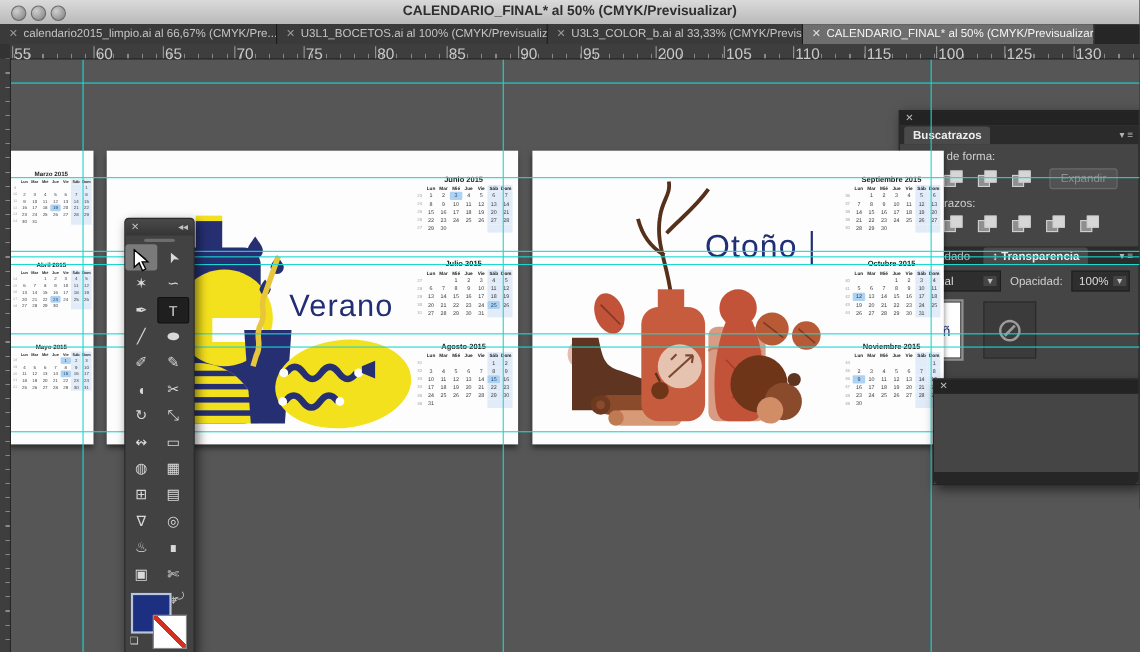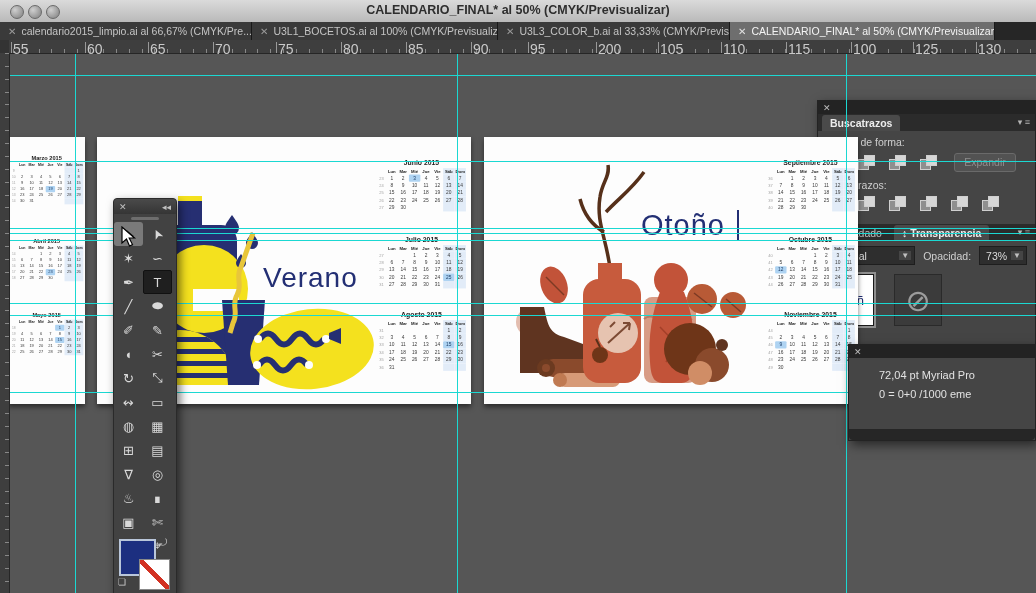--- a/index.html
+++ b/index.html
@@ -415,38 +415,34 @@
       <span class="p-menu">▾ ≡</span>
     </div>
     <div class="p-body">
       <div style="display:flex;align-items:center;gap:8px;">
         <div class="select" style="width:96px">
           <span>Normal</span>
             <span class="arr">▼</span>
         </div>
         <span>Opacidad:</span>
         <div class="select" style="width:42px">
-          <span>73%</span>
+          <span>100%</span>
             <span class="arr">▼</span>
         </div>
       </div>
       <div style="display:flex;gap:20px;margin-top:9px;">
         <div id="thumb-text">Otoñ</div>
         <div id="thumb-mask">⊘</div>
       </div>
     </div>
   </div>
 
   <div class="panel" style="left:848px;top:344px;width:188px;height:97px;z-index:21;">
     <div class="p-head">
       <span>✕</span>
-    </div>
-    <div id="info-body">
-      <div>72,04 pt Myriad Pro</div>
-      <div>0 = 0+0 /1000 eme</div>
     </div>
     <div class="p-foot"></div>
   </div>
 
   <div id="cursor" style="left:121px;top:226px;">
     <svg width="16" height="22">
         <path d="M1,1 L1,17 L5.5,13 L8.5,20 L11.5,18.6 L8.2,12 L13.5,12 Z" fill="#fff" stroke="#000" stroke-width="1.2"></path>
       </svg>
   </div>
 <div class="cal" style="left: 10px; top: 155px; transform: scale(0.47);">

